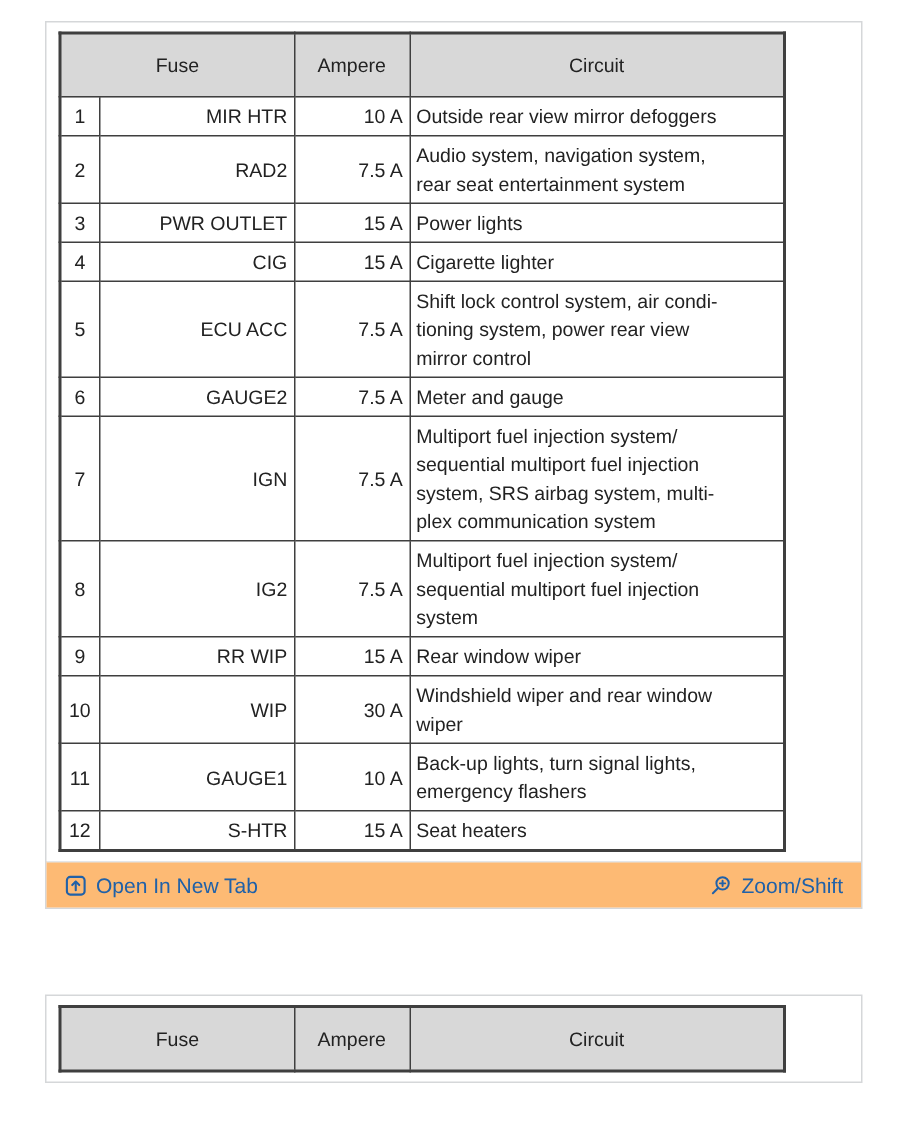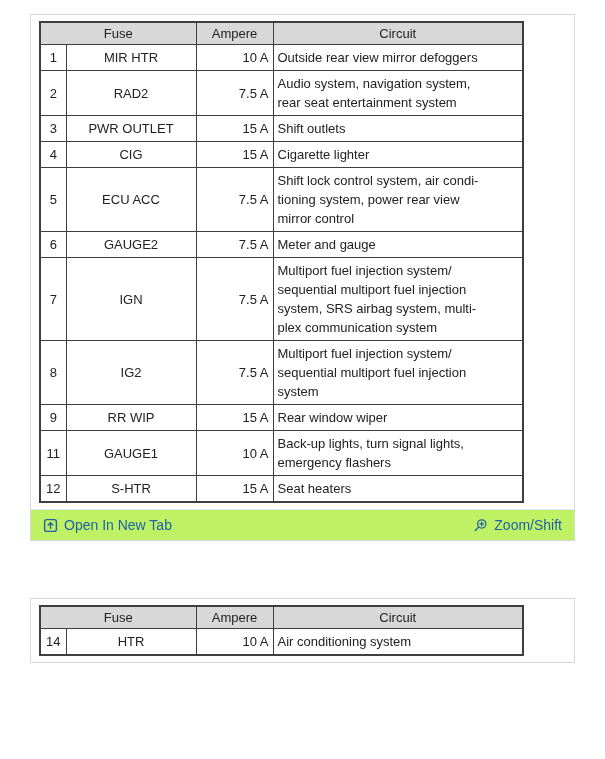--- a/index.html
+++ b/index.html
@@ -29,36 +29,36 @@
     border: 1px solid #3f3f3f;
     font-size: 13px;
     line-height: 19px;
     font-weight: normal;
     padding: 3px 4px;
     vertical-align: middle;
   }
   table.fuse-table thead th {
     background: #d8d8d8;
     text-align: center;
-    padding: 1px 4px;
+    padding: 11px 4px;
     margin-left: 28px;
   }
   td.c-num { text-align: center; }
-  td.c-fuse { text-align: center; padding-left: 9px; }
+  td.c-fuse { text-align: right; padding-left: 9px; }
   td.c-amp { text-align: right; }
   td.c-circ {
     text-align: left;
     padding: 3px 6px;
     white-space: pre-line;
   }
   .panel-footer {
     display: flex;
     justify-content: space-between;
     align-items: center;
-    background: #bef264;
+    background: #fdba74;
     border-top: 1px solid #e4e6e8;
     padding: 7px 12px;
   }
   a.footer-link {
     display: inline-flex;
     align-items: center;
     gap: 6px;
     color: #2061a8;
     font-size: 14px;
     text-decoration: none;
@@ -96,21 +96,21 @@
           <td class="c-num">2</td>
           <td class="c-fuse">RAD2</td>
           <td class="c-amp">7.5 A</td>
           <td class="c-circ">Audio system, navigation system,
 rear seat entertainment system</td>
         </tr>
         <tr>
           <td class="c-num">3</td>
           <td class="c-fuse">PWR OUTLET</td>
           <td class="c-amp">15 A</td>
-          <td class="c-circ">Shift outlets</td>
+          <td class="c-circ">Power lights</td>
         </tr>
         <tr>
           <td class="c-num">4</td>
           <td class="c-fuse">CIG</td>
           <td class="c-amp">15 A</td>
           <td class="c-circ">Cigarette lighter</td>
         </tr>
         <tr>
           <td class="c-num">5</td>
           <td class="c-fuse">ECU ACC</td>
@@ -140,20 +140,27 @@
           <td class="c-amp">7.5 A</td>
           <td class="c-circ">Multiport fuel injection system/
 sequential multiport fuel injection
 system</td>
         </tr>
         <tr>
           <td class="c-num">9</td>
           <td class="c-fuse">RR WIP</td>
           <td class="c-amp">15 A</td>
           <td class="c-circ">Rear window wiper</td>
+        </tr>
+        <tr>
+          <td class="c-num">10</td>
+          <td class="c-fuse">WIP</td>
+          <td class="c-amp">30 A</td>
+          <td class="c-circ">Windshield wiper and rear window
+wiper</td>
         </tr>
         <tr>
           <td class="c-num">11</td>
           <td class="c-fuse">GAUGE1</td>
           <td class="c-amp">10 A</td>
           <td class="c-circ">Back-up lights, turn signal lights,
 emergency flashers</td>
         </tr>
         <tr>
           <td class="c-num">12</td>
@@ -198,22 +205,16 @@
           <col style="width:250px">
       </colgroup>
       <thead>
         <tr>
           <th colspan="2">Fuse</th>
           <th>Ampere</th>
           <th>Circuit</th>
         </tr>
       </thead>
       <tbody>
-        <tr>
-          <td class="c-num">14</td>
-          <td class="c-fuse">HTR</td>
-          <td class="c-amp">10 A</td>
-          <td class="c-circ">Air conditioning system</td>
-        </tr>
       </tbody>
     </table>
   </div>
 </div>
 
 </body></html>

